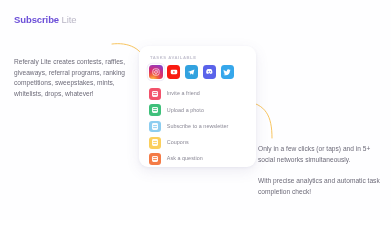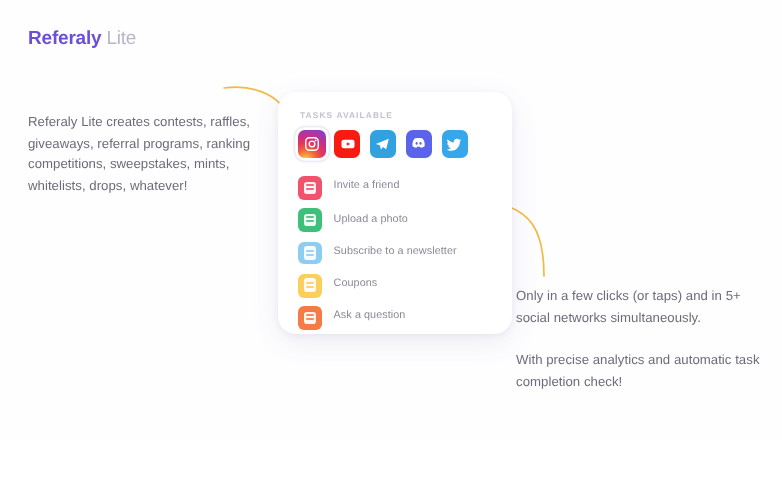--- a/index.html
+++ b/index.html
@@ -193,21 +193,21 @@
     white-space: nowrap;
     line-height: 1;
   }
 </style>
 </head>
 <body>
 
 <div id="stage">
 
   <div class="brand">
-    <span class="brand-main">Referaly</span><span class="brand-sub">Lite</span>
+    <span class="brand-main">Subscribe</span><span class="brand-sub">Lite</span>
   </div>
 
   <div class="left-copy">Referaly Lite creates contests, raffles, giveaways, referral programs, ranking competitions, sweepstakes, mints, whitelists, drops, whatever!</div>
 
   <div class="right-copy p1">Only in a few clicks (or taps) and in 5+ social networks simultaneously.</div>
   <div class="right-copy p2">With precise analytics and automatic task completion check!</div>
 
   <svg id="arrows" viewBox="0 0 391 220">
     <g fill="none" stroke="#f5b942" stroke-width="0.85" stroke-linecap="round">
 

